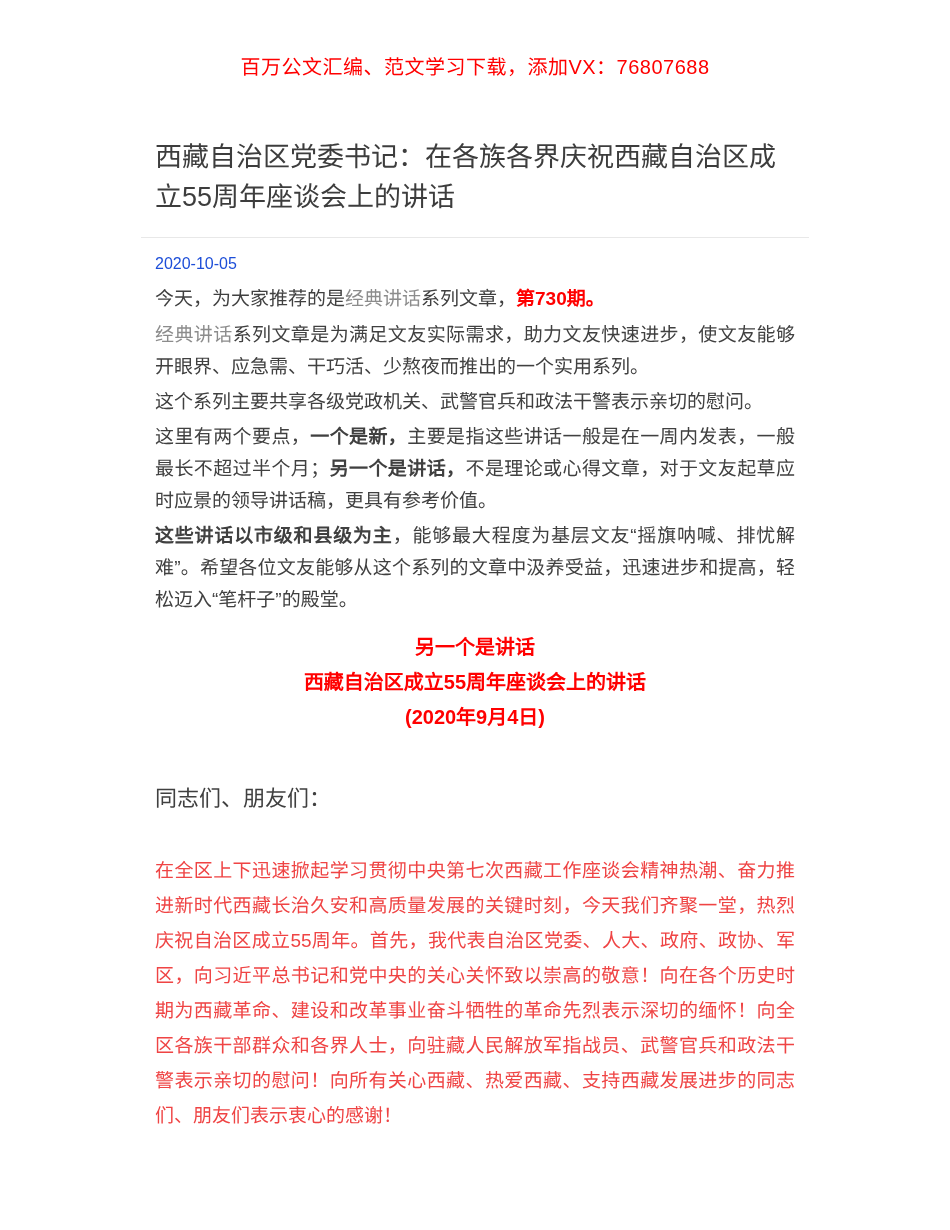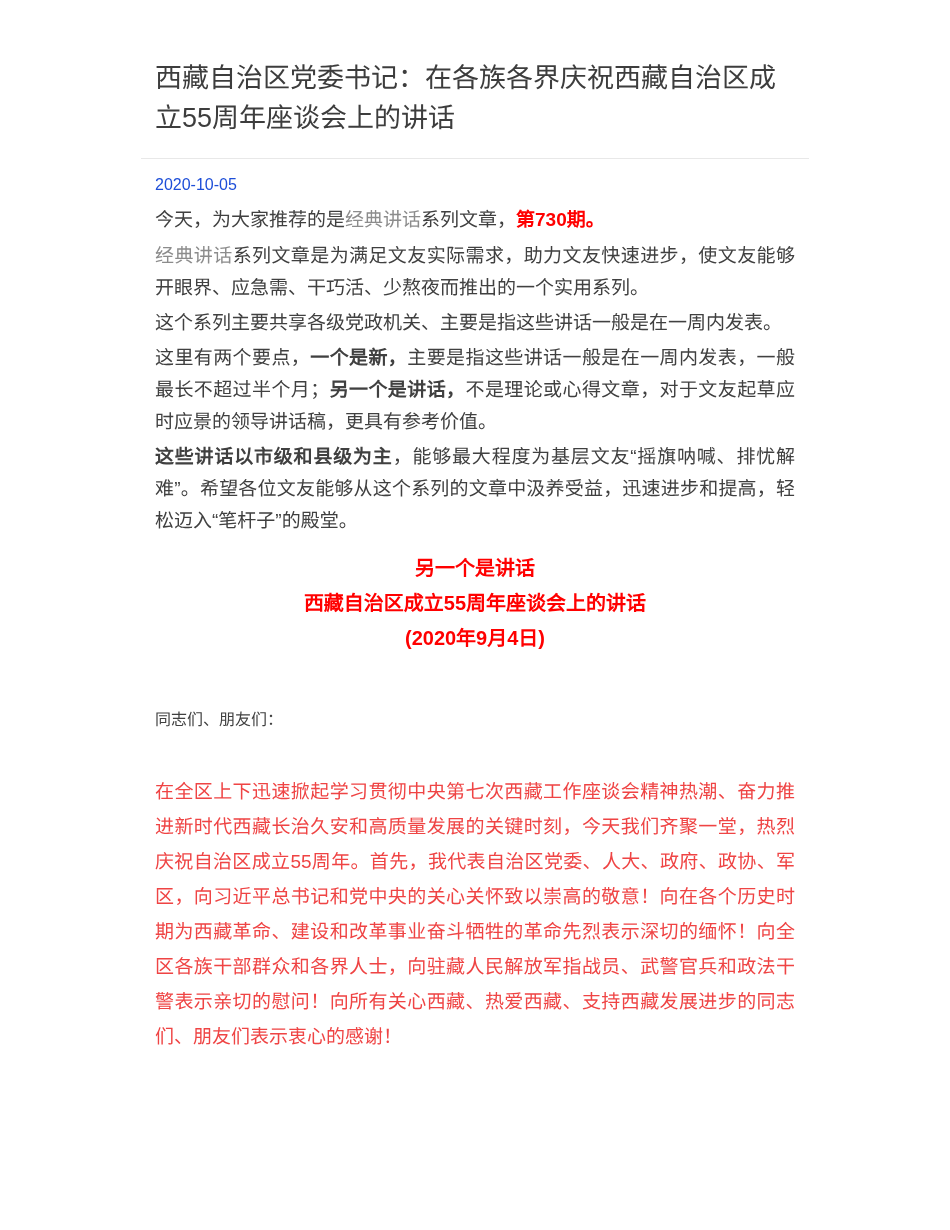--- a/index.html
+++ b/index.html
@@ -74,50 +74,51 @@
     font-size: 20px;
   }
   .speech-heading .heading-line {
     line-height: 35px;
     margin: 0;
   }
   .salutation {
     margin-top: 48px;
     padding: 0 14px;
     color: #404040;
-    font-size: 16px;
+    font-size: 22px;
     line-height: 32px;
   }
   .speech-body {
     margin-top: 38px;
     padding: 0 14px;
     color: #ef4444;
     font-size: 19px;
     line-height: 35px;
     text-align: justify;
   }
 </style>
 </head>
 <body>
 
 <div class="page">
 
+  <div class="notice">百万公文汇编、范文学习下载，添加VX：76807688</div>
 
   <div class="article">
 
     <h1 class="article-title">西藏自治区党委书记：在各族各界庆祝西藏自治区成立55周年座谈会上的讲话</h1>
 
     <hr class="title-divider">
 
     <div class="article-date">2020-10-05</div>
 
     <div class="intro">
       <p><span class="seg-normal">今天，为大家推荐的是</span><span class="seg-kai">经典讲话</span><span class="seg-normal">系列文章，</span><span class="seg-red-bold">第730期。</span></p>
       <p><span class="seg-kai">经典讲话</span><span class="seg-normal">系列文章是为满足文友实际需求，助力文友快速进步，使文友能够开眼界、应急需、干巧活、少熬夜而推出的一个实用系列。</span></p>
-      <p><span class="seg-normal">这个系列主要共享各级党政机关、主要是指这些讲话一般是在一周内发表。</span></p>
+      <p><span class="seg-normal">这个系列主要共享各级党政机关、武警官兵和政法干警表示亲切的慰问。</span></p>
       <p><span class="seg-normal">这里有两个要点，</span><span class="seg-bold">一个是新，</span><span class="seg-normal">主要是指这些讲话一般是在一周内发表，一般最长不超过半个月；</span><span class="seg-bold">另一个是讲话，</span><span class="seg-normal">不是理论或心得文章，对于文友起草应时应景的领导讲话稿，更具有参考价值。</span></p>
       <p><span class="seg-bold">这些讲话以市级和县级为主</span><span class="seg-normal">，能够最大程度为基层文友“摇旗呐喊、排忧解难”。希望各位文友能够从这个系列的文章中汲养受益，迅速进步和提高，轻松迈入“笔杆子”的殿堂。</span></p>
     </div>
 
     <div class="speech-heading">
       <p class="heading-line">另一个是讲话</p>
       <p class="heading-line">西藏自治区成立55周年座谈会上的讲话</p>
       <p class="heading-line">(2020年9月4日)</p>
     </div>
 

